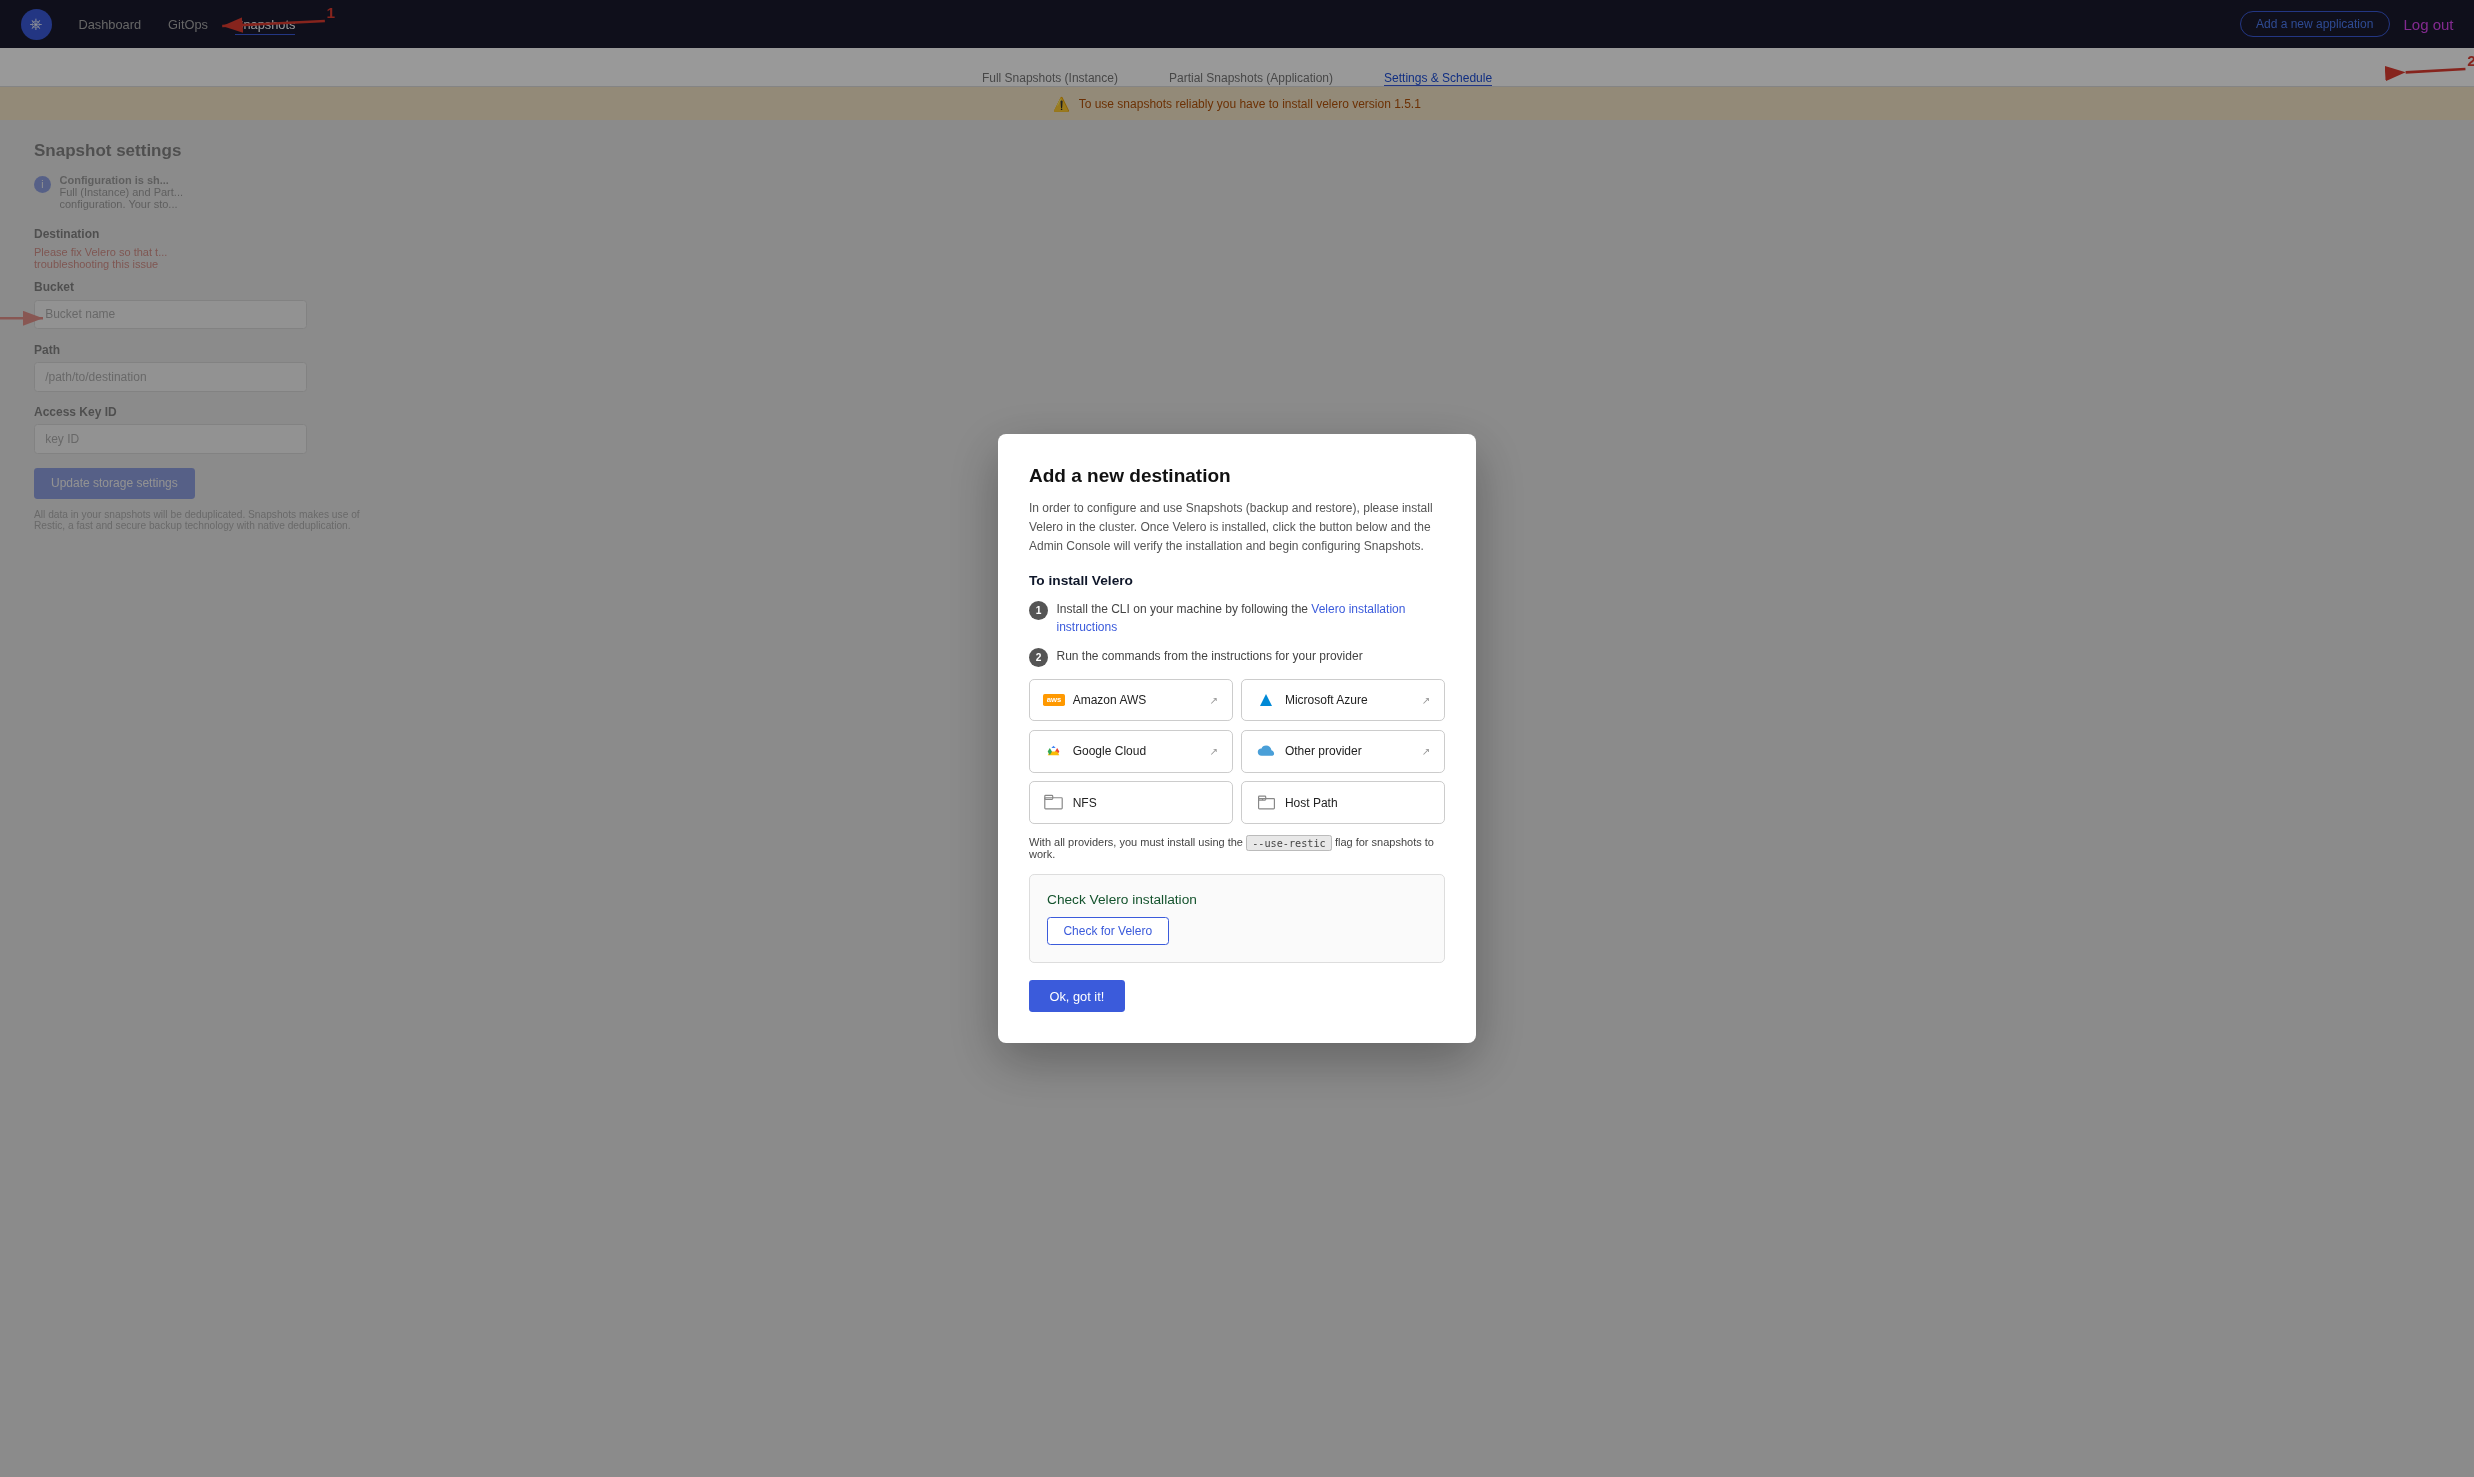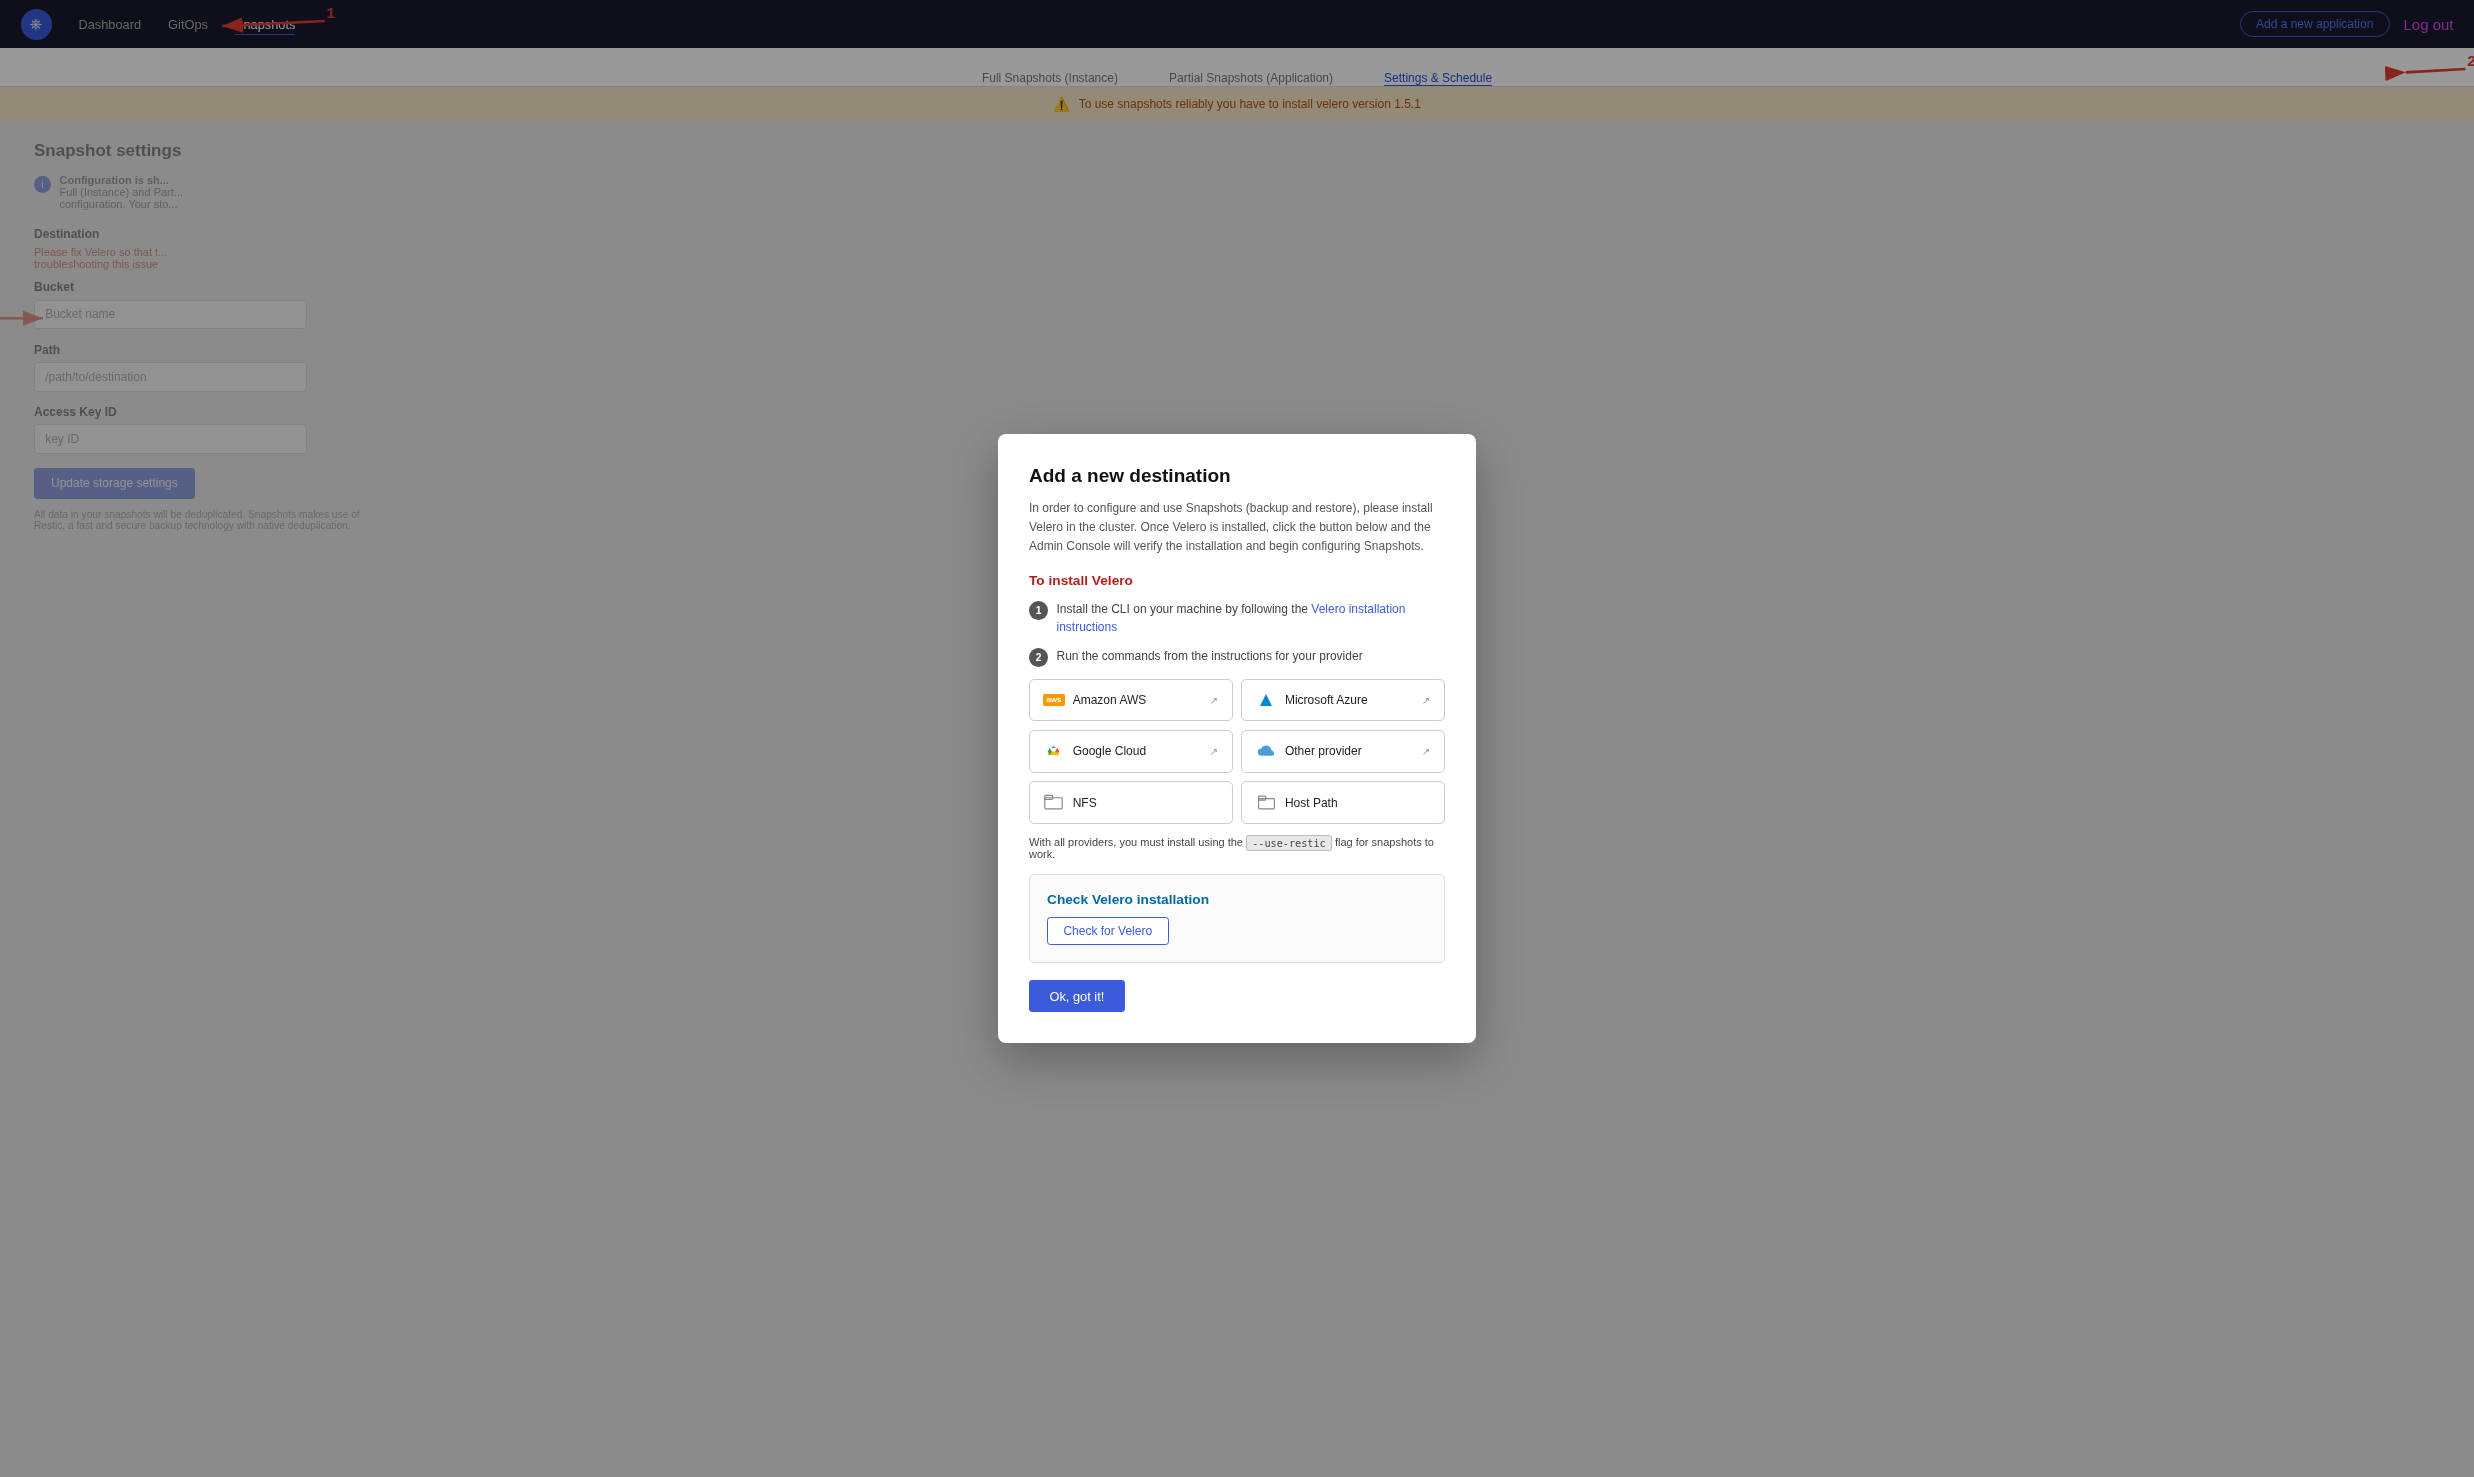--- a/index.html
+++ b/index.html
@@ -209,21 +209,21 @@
     .modal-desc {
       font-size: 12px;
       color: #555;
       line-height: 1.6;
       margin-bottom: 17px;
     }
 
     .install-title {
       font-size: 13.7px;
       font-weight: 600;
-      color: #b91c1c;
+      color: #0f172a;
       margin-bottom: 12px;
     }
 
     .step {
       display: flex;
       align-items: flex-start;
       gap: 8.5px;
       margin-bottom: 10.2px;
     }
     .step-num {
@@ -300,22 +300,22 @@
     
     .check-velero-box {
       border: 0.9px solid #ddd;
       border-radius: 5.1px;
       padding: 17px;
       margin-bottom: 17px;
       background: #fafafa;
     }
     .check-velero-title {
       font-size: 13.7px;
-      font-weight: 700;
-      color: #0369a1;
+      font-weight: 400;
+      color: #14532d;
       margin-bottom: 10.2px;
     }
     .check-velero-btn {
       border: 1.3px solid #3b5bdb;
       color: #3b5bdb;
       background: white;
       border-radius: 3.4px;
       padding: 6px 15.4px;
       font-size: 12px;
       cursor: pointer;

